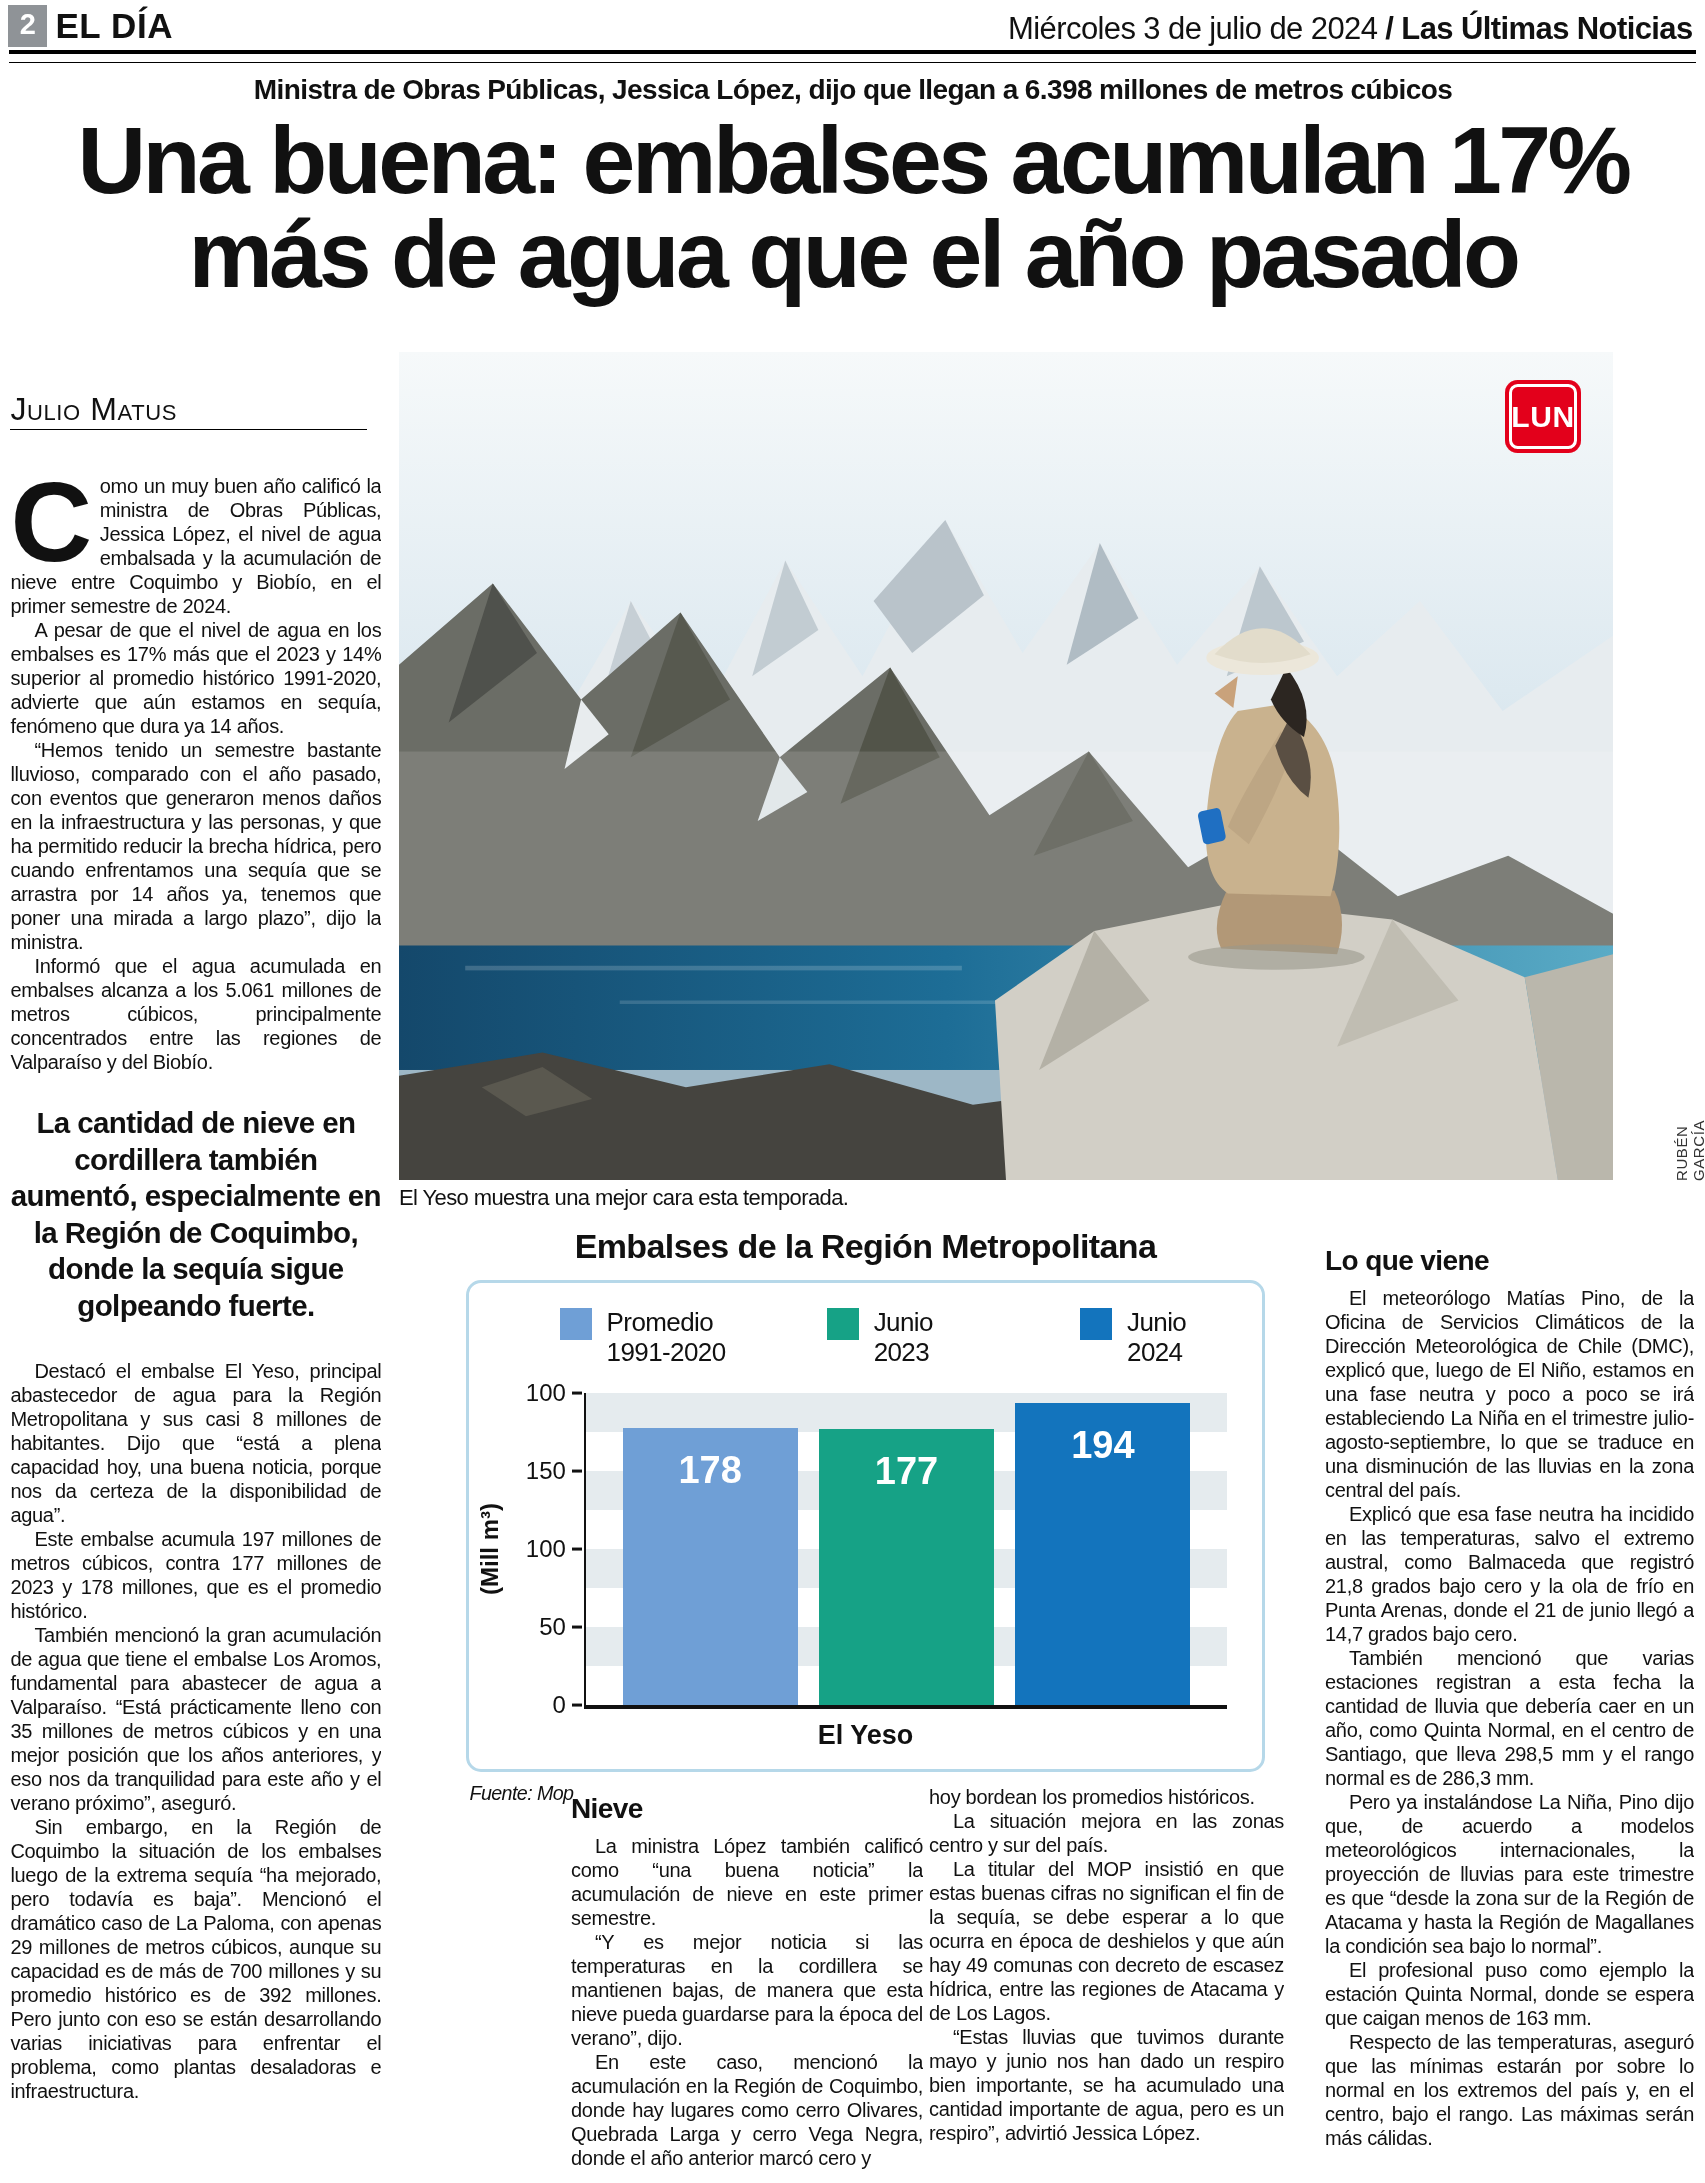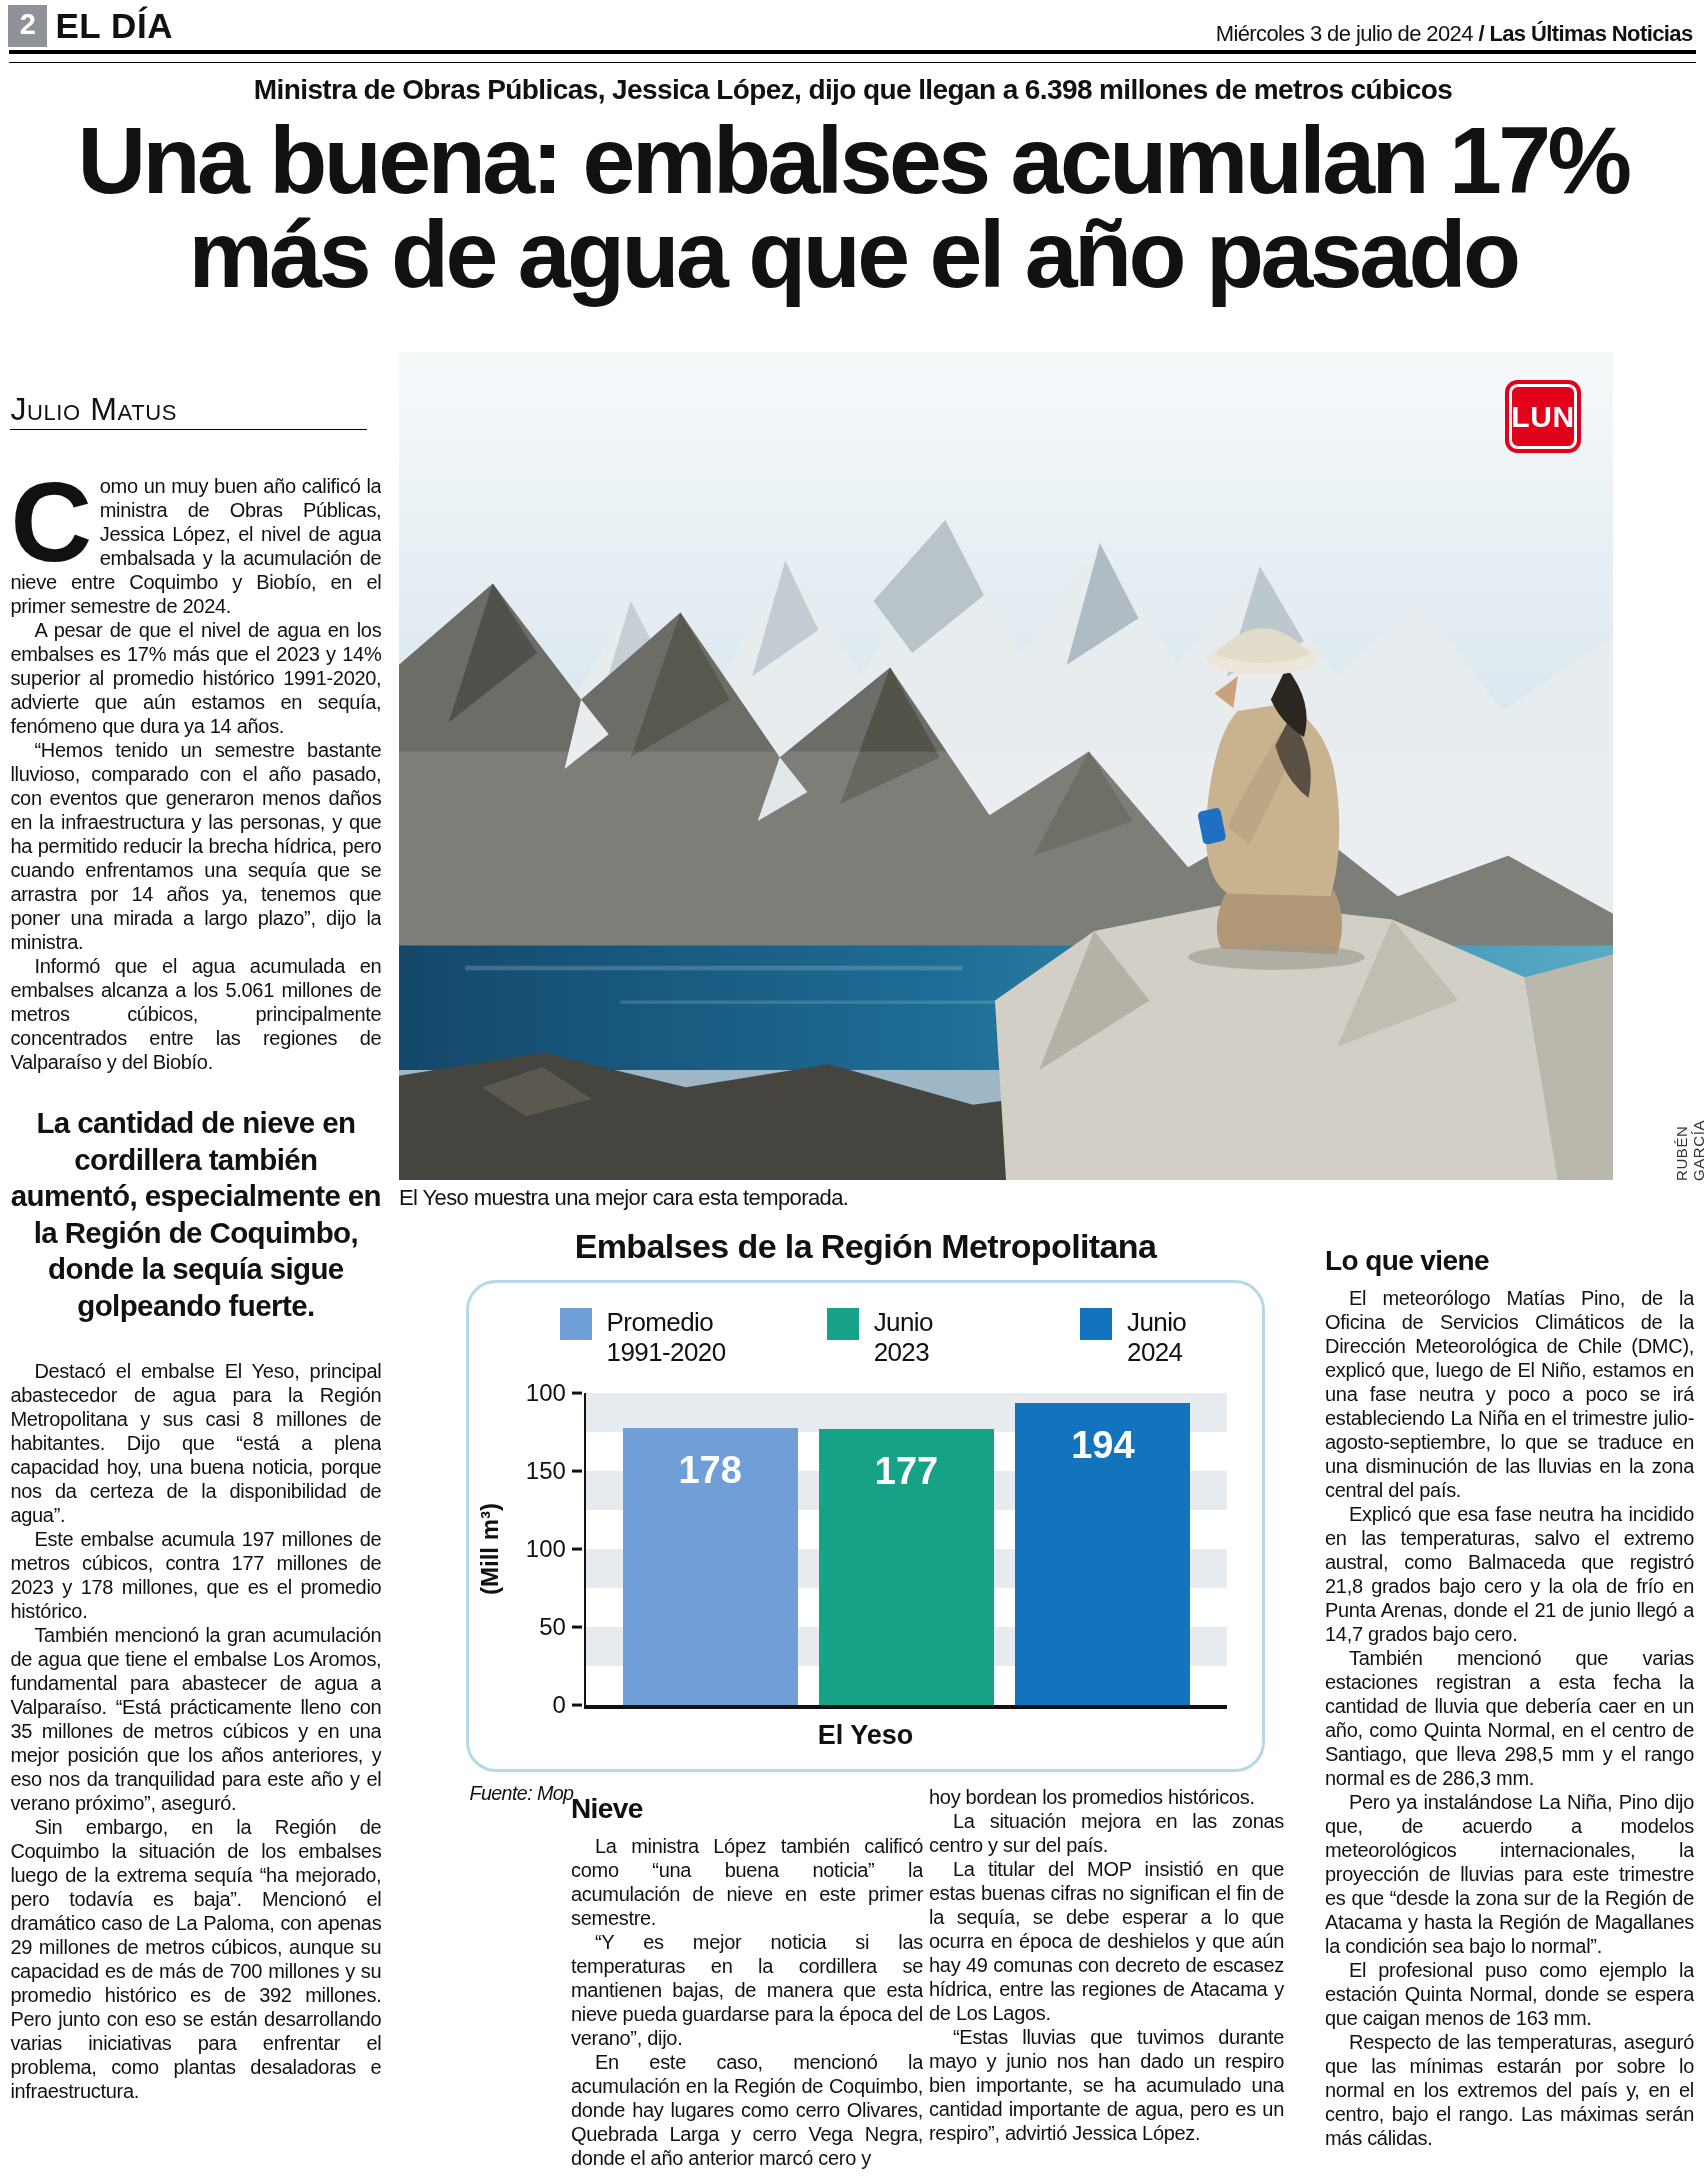--- a/index.html
+++ b/index.html
@@ -5,21 +5,21 @@
   html,body{margin:0;padding:0;background:#e9e9e9;}
   .page{position:relative;width:1706px;height:2183px;background:#ffffff;color:#111;
         font-family:"Liberation Sans",sans-serif;overflow:hidden;}
 
   
   .masthead{position:absolute;top:0;left:0;width:1696px;padding:4.6px 4.6px 0 4.6px;height:56px;}
   .mast-inner{display:flex;justify-content:space-between;align-items:flex-end;padding:0 8px 3.5px 3.5px;}
   .mast-left{display:flex;align-items:center;gap:8px;}
   .pagebox{background:#8f9397;color:#fff;font-weight:bold;font-size:29px;padding:3.5px 11.6px 5.8px;}
   .brand{font-size:35px;font-weight:800;letter-spacing:0.6px;}
-  .mast-right{font-size:22px;letter-spacing:-0.6px;}
+  .mast-right{font-size:31px;letter-spacing:-0.6px;}
   .mast-right b{font-weight:800;}
   .mast-rule{margin:0 4.6px;height:8px;border-top:4px solid #000;border-bottom:1.7px solid #000;}
 
   
   .kicker{position:absolute;top:74px;left:0;width:100%;text-align:center;
           font-size:28px;font-weight:bold;letter-spacing:-0.6px;}
   .headline{position:absolute;top:113px;left:0;width:100%;text-align:center;
             font-size:95px;font-weight:800;line-height:0.99;letter-spacing:-3.5px;}
 
   
@@ -45,21 +45,21 @@
             border-radius:12.7px;display:flex;align-items:center;justify-content:center;
             box-shadow:inset 0 0 0 4px #e3001b, inset 0 0 0 7px #ffffff;}
   .lun-logo span{color:#fff;font-weight:800;font-size:30px;letter-spacing:0.6px;}
   .caption{position:absolute;left:399px;top:1185px;width:1270px;font-size:22px;letter-spacing:-0.6px;}
   .photo-credit{position:absolute;left:1673px;top:1071px;height:110px;font-size:15px;color:#333;
                 writing-mode:vertical-rl;transform:rotate(180deg);letter-spacing:0.6px;}
 
   
   .chart-wrap{position:absolute;left:429px;top:1227px;width:799px;margin-left:37px;}
   .chart-title{text-align:center;font-size:34px;font-weight:800;letter-spacing:-0.6px;margin-bottom:14px;}
-  .chart-box{border:3.5px solid #b6d8e9;border-radius:30px;background:#fff;padding:25.4px 26.6px 17.3px 26.6px;}
+  .chart-box{border:3.5px solid #b6d8e9;border-radius:15px;background:#fff;padding:25.4px 26.6px 17.3px 26.6px;}
   .legend{display:flex;gap:98px;align-items:flex-start;padding-left:64px;margin-bottom:26.6px;}
   .legend-item{display:flex;align-items:flex-start;gap:15px;}
   .legend-swatch{width:32px;height:32px;flex:0 0 auto;}
   .legend-label{font-size:26px;line-height:1.12;max-width:136px;letter-spacing:-0.6px;}
   .plot-area{position:relative;margin-left:88px;margin-right:8px;height:312px;
              border-left:2.3px solid #111;border-bottom:4px solid #111;
              background:linear-gradient(to bottom,
                #e5ebee 0 12.5%, #ffffff 12.5% 25%,
                #e5ebee 25% 37.5%, #ffffff 37.5% 50%,
                #e5ebee 50% 62.5%, #ffffff 62.5% 75%,

